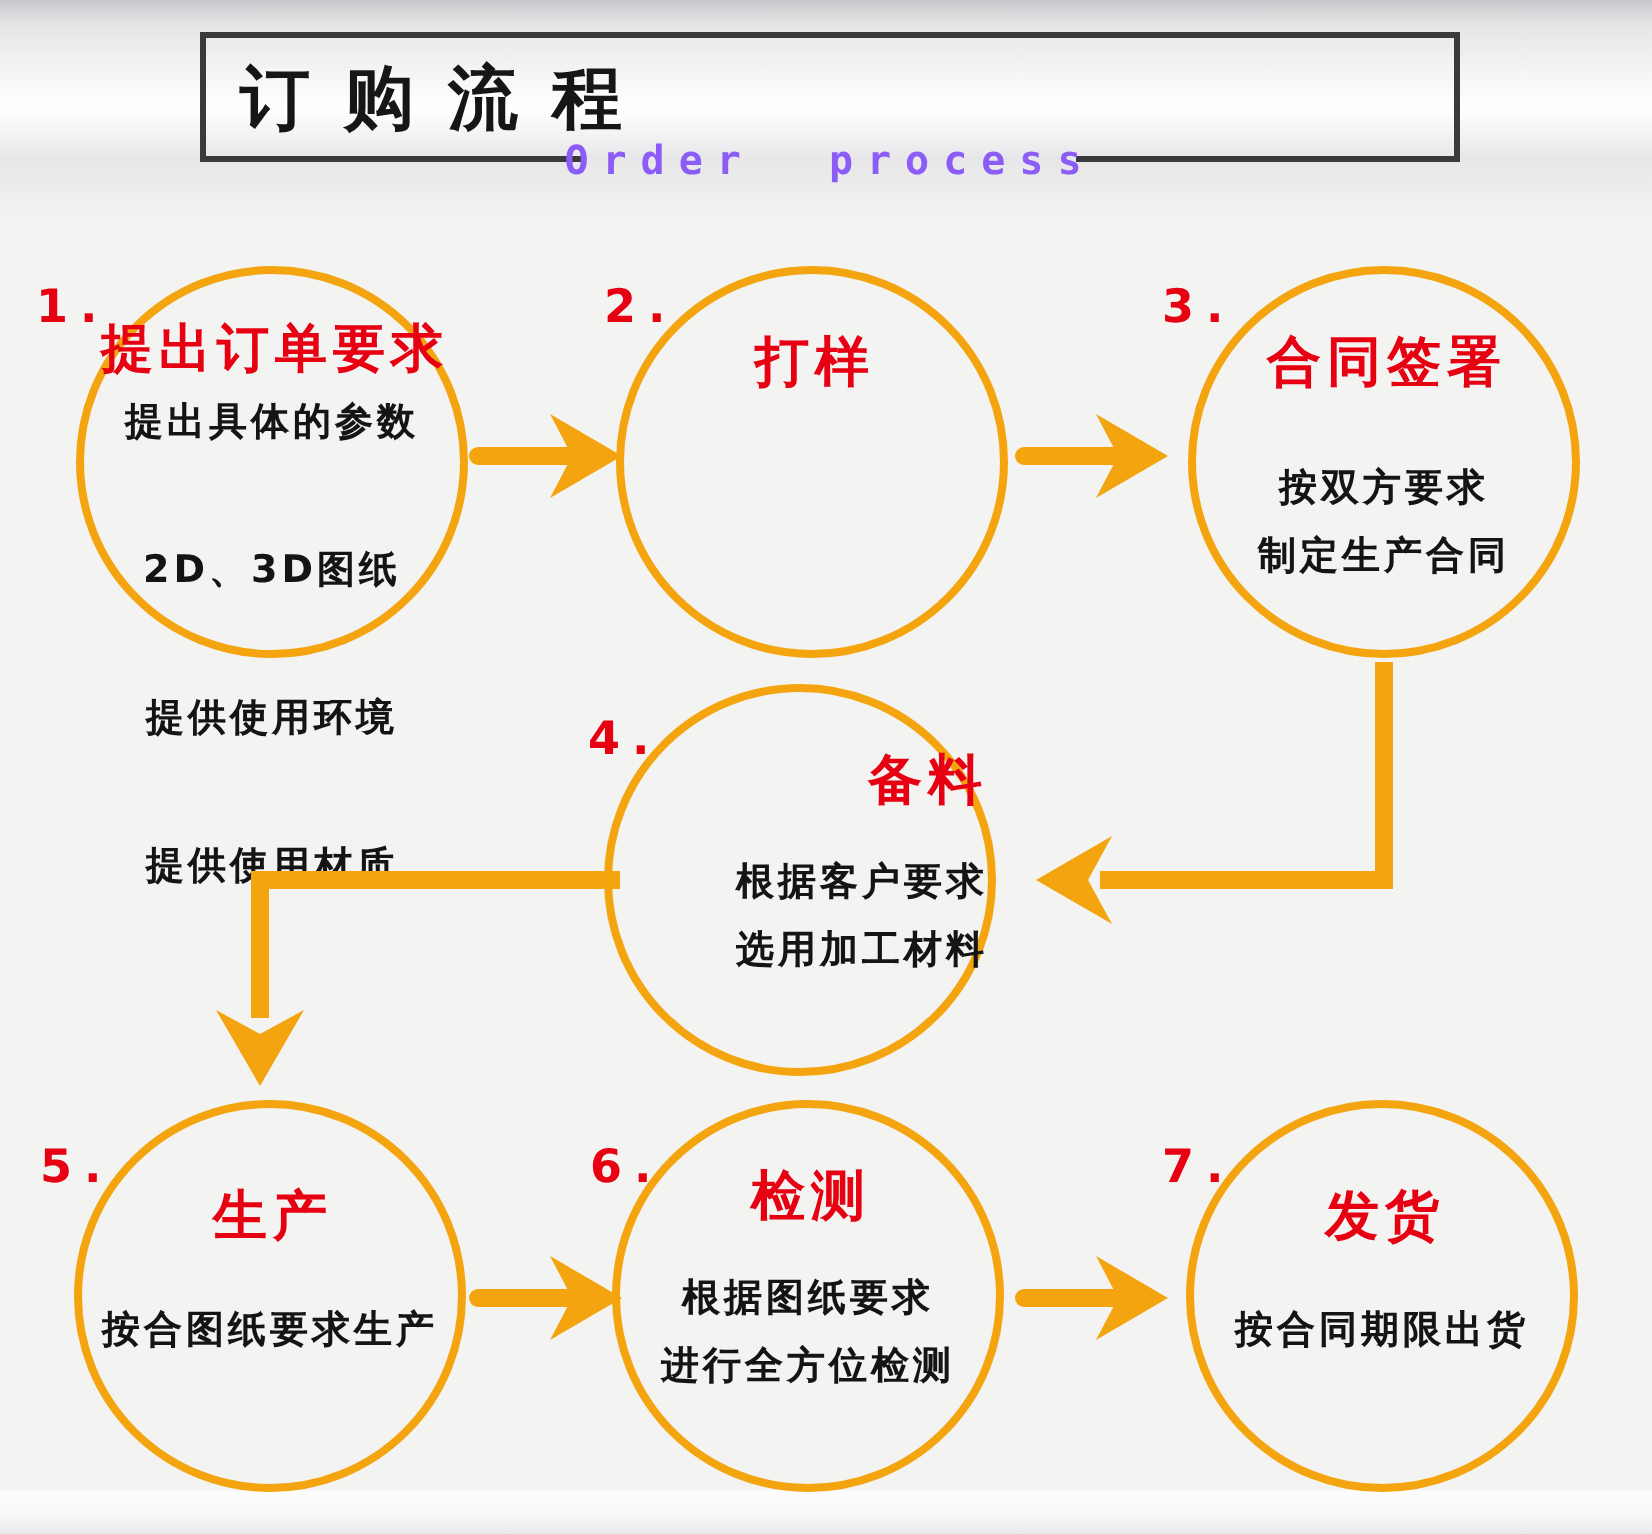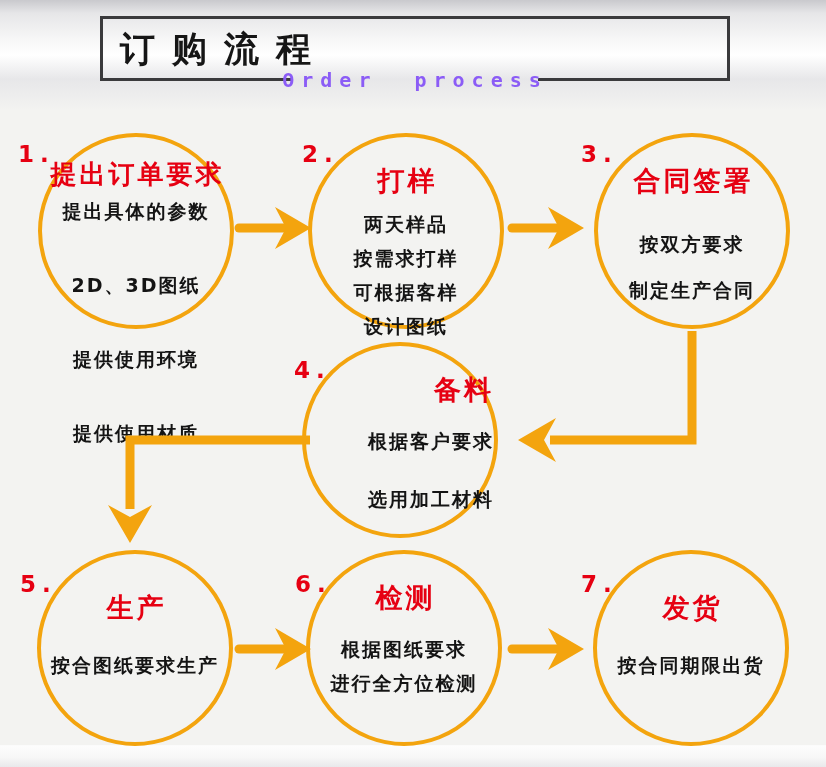--- a/index.html
+++ b/index.html
@@ -51,22 +51,22 @@
   }
   .circle .lines{
     display:flex;flex-direction:column;align-items:center;
   }
   .circle .line{
     color:#141414;font-weight:bold;font-size:19px;letter-spacing:2px;
     line-height:34px;white-space:nowrap;
   }
   .c1{left:38px;top:133px;}   .c1 .title{margin-top:20px;font-size:26px;} .c1 .lines{margin-top:2px;gap:40px;}
   .c2{left:308px;top:133px;}  .c2 .title{margin-top:26px;} .c2 .lines{margin-top:8px;}
-  .c3{left:594px;top:133px;}  .c3 .title{margin-top:26px;} .c3 .lines{margin-top:28px;gap:12px;}
-  .c4{left:302px;top:342px;align-items:flex-end;}  .c4 .title{margin-top:26px;} .c4 .lines{margin-top:16px;gap:24px;}
+  .c3{left:594px;top:133px;}  .c3 .title{margin-top:26px;} .c3 .lines{margin-top:28px;}
+  .c4{left:302px;top:342px;align-items:flex-end;}  .c4 .title{margin-top:26px;} .c4 .lines{margin-top:16px;}
   .c5{left:37px;top:550px;}   .c5 .title{margin-top:36px;} .c5 .lines{margin-top:22px;}
   .c6{left:306px;top:550px;}  .c6 .title{margin-top:26px;} .c6 .lines{margin-top:16px;}
   .c7{left:593px;top:550px;}  .c7 .title{margin-top:36px;} .c7 .lines{margin-top:22px;}
   
   .stepnum{
     position:absolute;color:#e60012;font-weight:bold;font-size:23px;letter-spacing:6px;
   }
   .n1{left:18px;top:141px;}  .n2{left:302px;top:141px;} .n3{left:581px;top:141px;}
   .n4{left:294px;top:357px;} .n5{left:20px;top:571px;}  .n6{left:295px;top:571px;}
   .n7{left:581px;top:571px;}
@@ -103,26 +103,20 @@
   <div class="lines">
     <div class="line">提出具体的参数</div>
     <div class="line">2D、3D图纸</div>
     <div class="line">提供使用环境</div>
     <div class="line">提供使用材质</div>
   </div>
 </div>
 
 <div class="circle c2">
   <div class="title">打样</div>
-  <div class="lines">
-    <div class="line">两天样品</div>
-    <div class="line">按需求打样</div>
-    <div class="line">可根据客样</div>
-    <div class="line">设计图纸</div>
-  </div>
 </div>
 
 <div class="circle c3">
   <div class="title">合同签署</div>
   <div class="lines">
     <div class="line">按双方要求</div>
     <div class="line">制定生产合同</div>
   </div>
 </div>
 

